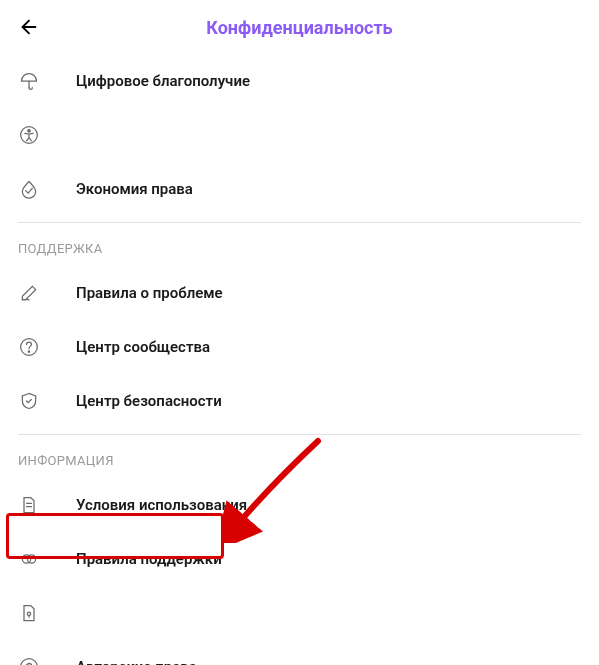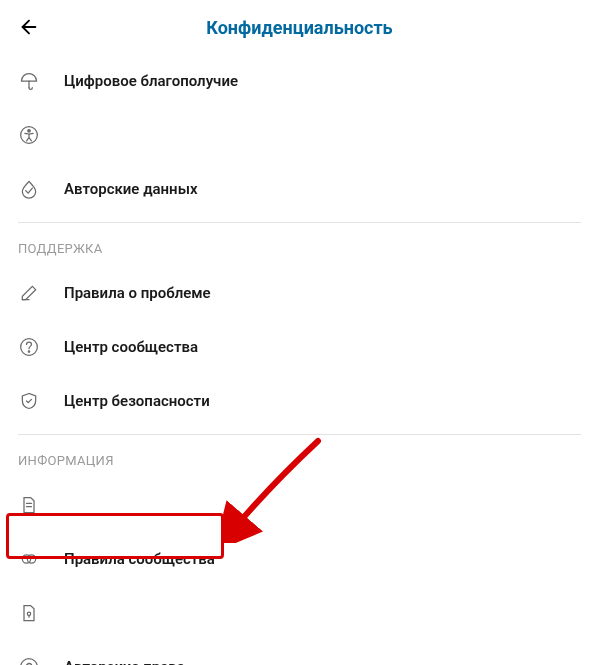--- a/index.html
+++ b/index.html
@@ -29,42 +29,42 @@
       display: flex;
       align-items: center;
       justify-content: center;
       cursor: pointer;
     }
     .header-title {
       flex: 1;
       text-align: center;
       font-size: 18px;
       font-weight: 700;
-      color: #0369a1;
+      color: #8b5cf6;
     }
     .menu-item {
       display: flex;
       align-items: center;
       padding: 16px 18px;
       cursor: pointer;
     }
     .menu-icon {
       width: 22px;
       height: 22px;
       display: flex;
       align-items: center;
       justify-content: center;
       color: #6a6a6a;
       flex-shrink: 0;
     }
     .menu-icon svg {
       stroke: #6a6a6a;
     }
     .menu-label {
-      margin-left: 24px;
+      margin-left: 36px;
       font-size: 15px;
       font-weight: 600;
       color: #1a1a1a;
     }
     .divider {
       height: 1px;
       background: #e2e2e2;
       margin: 6px 18px 0 18px;
     }
     .section-header {
@@ -119,21 +119,21 @@
   </span>
 </div>
 
 <div class="menu-item">
   <span class="menu-icon">
     <svg width="20" height="20" viewBox="0 0 24 24" fill="none" stroke-width="1.5" stroke-linecap="round">
       <path d="M12 3 C7 8 4 11 4 15 A8 8 0 0 0 20 15 C20 11 17 8 12 3 Z"></path>
       <path d="M8 14 L11 17 L16 11"></path>
     </svg>
   </span>
-  <span class="menu-label">Авторские данных</span>
+  <span class="menu-label">Экономия права</span>
 </div>
 
 <div class="divider"></div>
 
 <div class="section-header">ПОДДЕРЖКА</div>
 
 <div class="menu-item">
   <span class="menu-icon">
     <svg width="20" height="20" viewBox="0 0 24 24" fill="none" stroke-width="1.5" stroke-linecap="round">
       <path d="M4 20 L4 16 L16 4 L20 8 L8 20 Z"></path>
@@ -169,30 +169,31 @@
 <div class="section-header">ИНФОРМАЦИЯ</div>
 
 <div class="menu-item">
   <span class="menu-icon">
     <svg width="20" height="20" viewBox="0 0 24 24" fill="none" stroke-width="1.5" stroke-linecap="round">
       <path d="M6 3 L14 3 L18 7 L18 21 L6 21 Z"></path>
       <line x1="9" y1="10" x2="15" y2="10"></line>
       <line x1="9" y1="14" x2="15" y2="14"></line>
     </svg>
   </span>
+  <span class="menu-label">Условия использования</span>
 </div>
 
 <div class="menu-item">
   <span class="menu-icon">
     <svg width="20" height="20" viewBox="0 0 24 24" fill="none" stroke-width="1.5" stroke-linecap="round">
       <circle cx="9" cy="12" r="5"></circle>
       <circle cx="15" cy="12" r="5"></circle>
     </svg>
   </span>
-  <span class="menu-label">Правила сообщества</span>
+  <span class="menu-label">Правила поддержки</span>
 </div>
 
 <div class="menu-item">
   <span class="menu-icon">
     <svg width="20" height="20" viewBox="0 0 24 24" fill="none" stroke-width="1.5" stroke-linecap="round">
       <path d="M6 3 L14 3 L18 7 L18 21 L6 21 Z"></path>
       <circle cx="12" cy="13" r="2"></circle>
       <line x1="12" y1="15" x2="12" y2="17"></line>
     </svg>
   </span>

